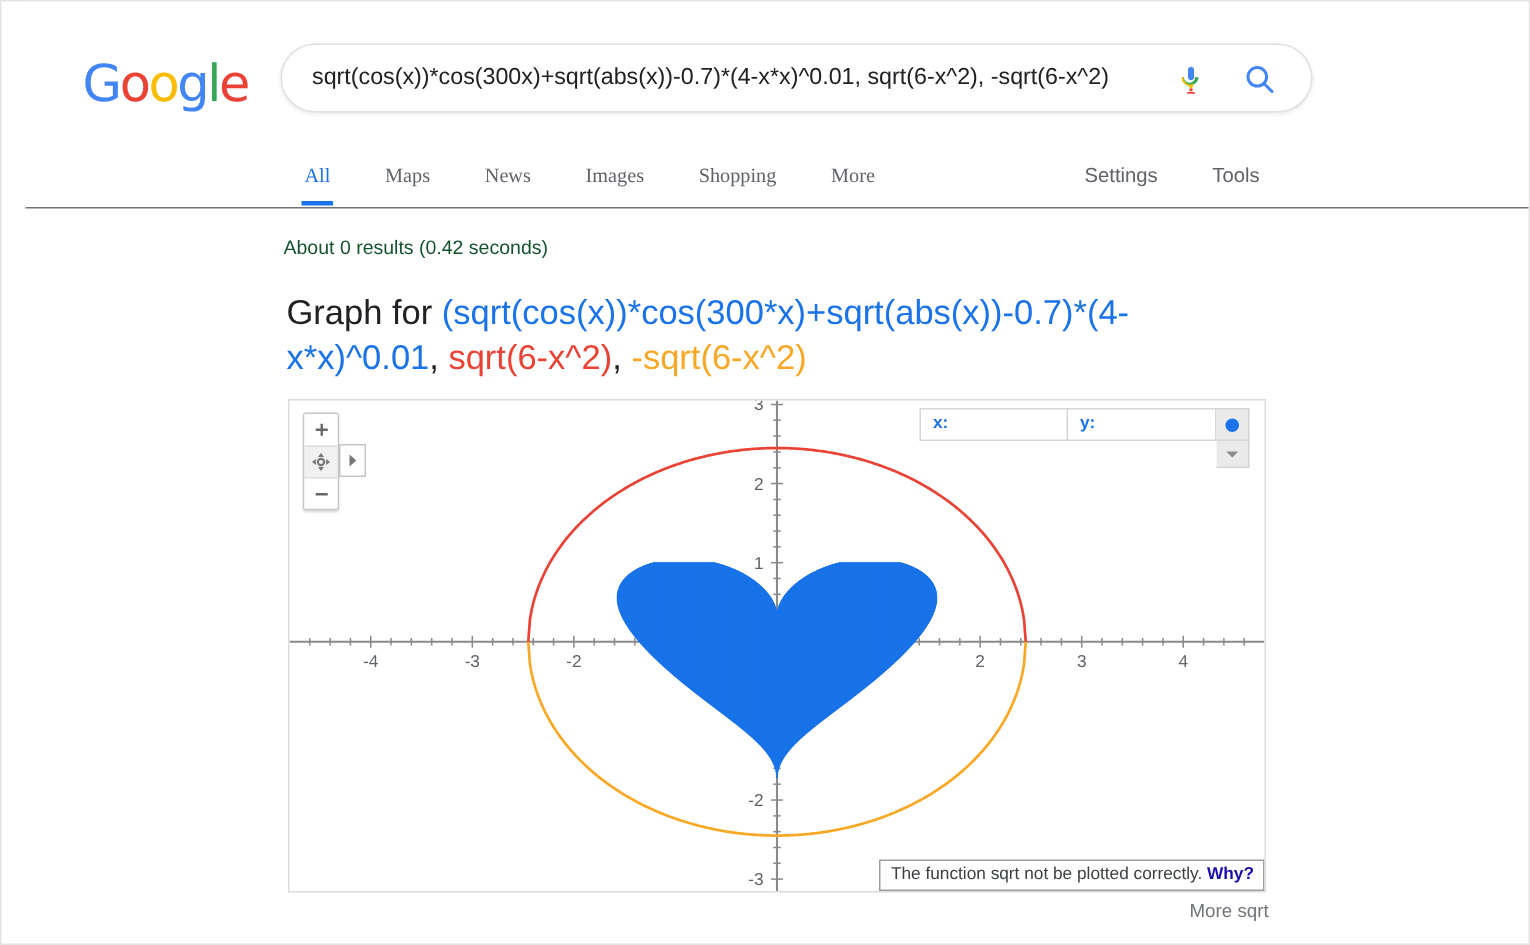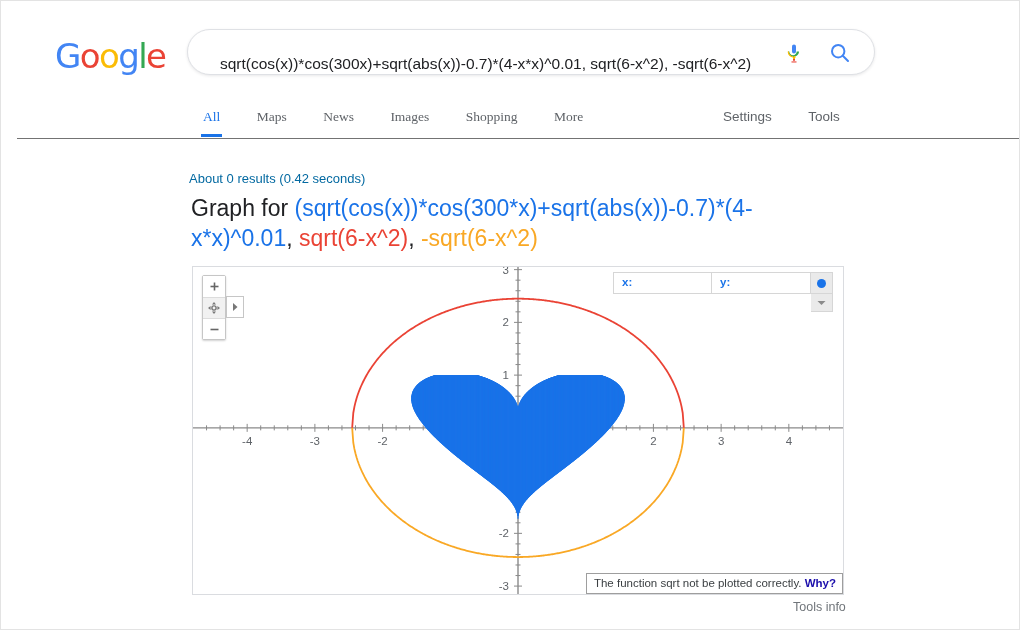--- a/index.html
+++ b/index.html
@@ -41,21 +41,21 @@
     background: #fff;
     box-shadow: 0 1px 3px rgba(32,33,36,0.10);
     box-sizing: border-box;
   }
   .search-input {
     position: absolute; left: 20px; top: 0; height: 44px;
     width: 570px;
     border: none; outline: none; background: transparent;
     font-family: "Liberation Sans", sans-serif;
     font-size: 15.5px; color: #202124;
-    padding: 0; margin: 12px;
+    padding: 0; margin: 0;
     overflow: hidden; white-space: nowrap;
   }
   .mic-btn {
     position: absolute; right: 68px; top: 11px;
     width: 24px; height: 24px; cursor: pointer;
   }
   .search-btn {
     position: absolute; right: 22px; top: 11px;
     width: 24px; height: 24px; cursor: pointer;
   }
@@ -81,21 +81,21 @@
     position: absolute; left: 690px; top: 100px; height: 36px;
   }
   .tool-link {
     display: inline-block; font-size: 13.5px; color: #5f6368;
     padding: 0 16px; line-height: 31px; cursor: pointer; text-align: center;
   }
 
   
   .result-stats {
     position: absolute; left: 188px; top: 156px;
-    font-size: 13px; color: #0369a1; margin-top: 14px;
+    font-size: 13px; color: #14532d;
   }
 
   
   .graph-title {
     position: absolute; left: 190px; top: 192px;
     width: 660px;
     font-size: 23px; line-height: 30px; color: #202124;
     letter-spacing: 0;
   }
   .gt-label { color: #202124; text-align: center; }
@@ -1484,15 +1484,15 @@
           </svg>
         </div>
       </div>
     </div>
 
     <div class="warn-box">
       <span>The function sqrt not be plotted correctly. </span><span class="warn-why">Why?</span>
     </div>
   </div>
 
-  <div class="more-info">Tools info</div>
+  <div class="more-info">More sqrt</div>
 
 </div>
 
 </body></html>

